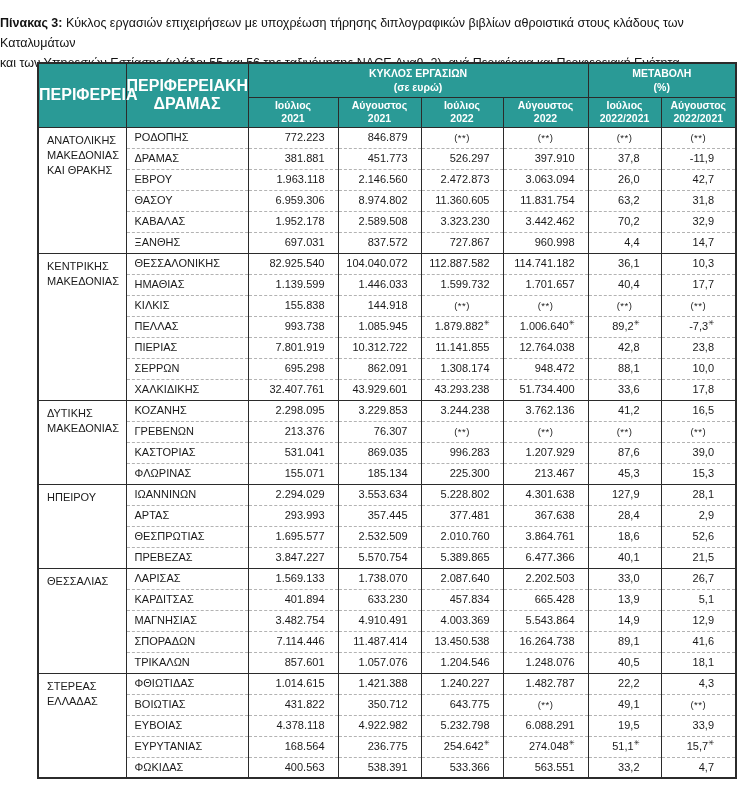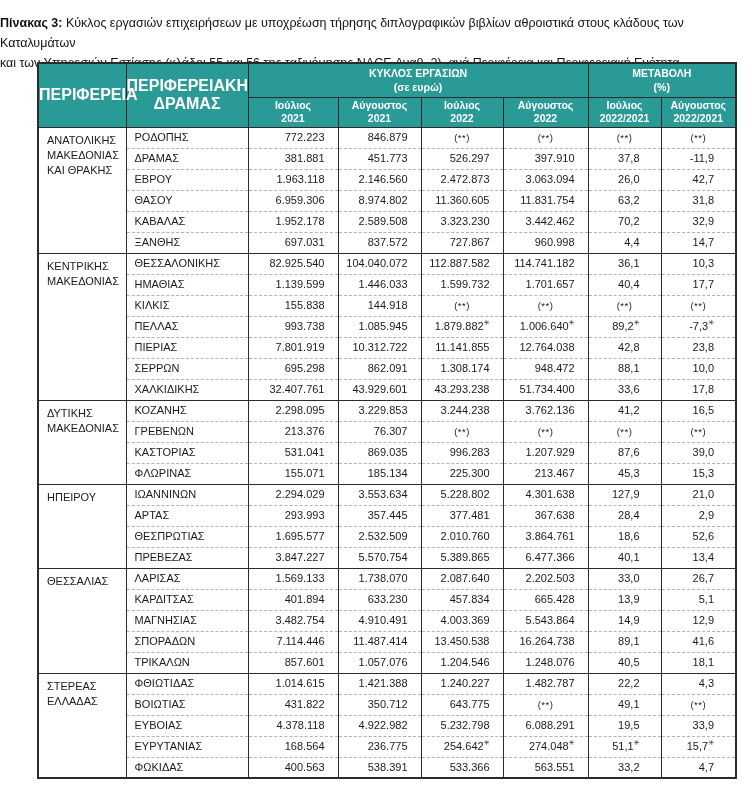--- a/index.html
+++ b/index.html
@@ -266,21 +266,21 @@
           <td class="value-cell pct">15,3</td>
         </tr>
         <tr class="group-start">
           <td rowspan="4" class="region-cell">ΗΠΕΙΡΟΥ</td>
           <td class="unit-cell">ΙΩΑΝΝΙΝΩΝ</td>
           <td class="value-cell eur">2.294.029</td>
           <td class="value-cell eur">3.553.634</td>
           <td class="value-cell eur">5.228.802</td>
           <td class="value-cell eur">4.301.638</td>
           <td class="value-cell pct">127,9</td>
-          <td class="value-cell pct">21,0</td>
+          <td class="value-cell pct">28,1</td>
         </tr>
         <tr class="row-inner">
           <td class="unit-cell">ΑΡΤΑΣ</td>
           <td class="value-cell eur">293.993</td>
           <td class="value-cell eur">357.445</td>
           <td class="value-cell eur">377.481</td>
           <td class="value-cell eur">367.638</td>
           <td class="value-cell pct">28,4</td>
           <td class="value-cell pct">2,9</td>
         </tr>
@@ -293,21 +293,21 @@
           <td class="value-cell pct">18,6</td>
           <td class="value-cell pct">52,6</td>
         </tr>
         <tr class="row-inner">
           <td class="unit-cell">ΠΡΕΒΕΖΑΣ</td>
           <td class="value-cell eur">3.847.227</td>
           <td class="value-cell eur">5.570.754</td>
           <td class="value-cell eur">5.389.865</td>
           <td class="value-cell eur">6.477.366</td>
           <td class="value-cell pct">40,1</td>
-          <td class="value-cell pct">13,4</td>
+          <td class="value-cell pct">21,5</td>
         </tr>
         <tr class="group-start">
           <td rowspan="5" class="region-cell">ΘΕΣΣΑΛΙΑΣ</td>
           <td class="unit-cell">ΛΑΡΙΣΑΣ</td>
           <td class="value-cell eur">1.569.133</td>
           <td class="value-cell eur">1.738.070</td>
           <td class="value-cell eur">2.087.640</td>
           <td class="value-cell eur">2.202.503</td>
           <td class="value-cell pct">33,0</td>
           <td class="value-cell pct">26,7</td>

